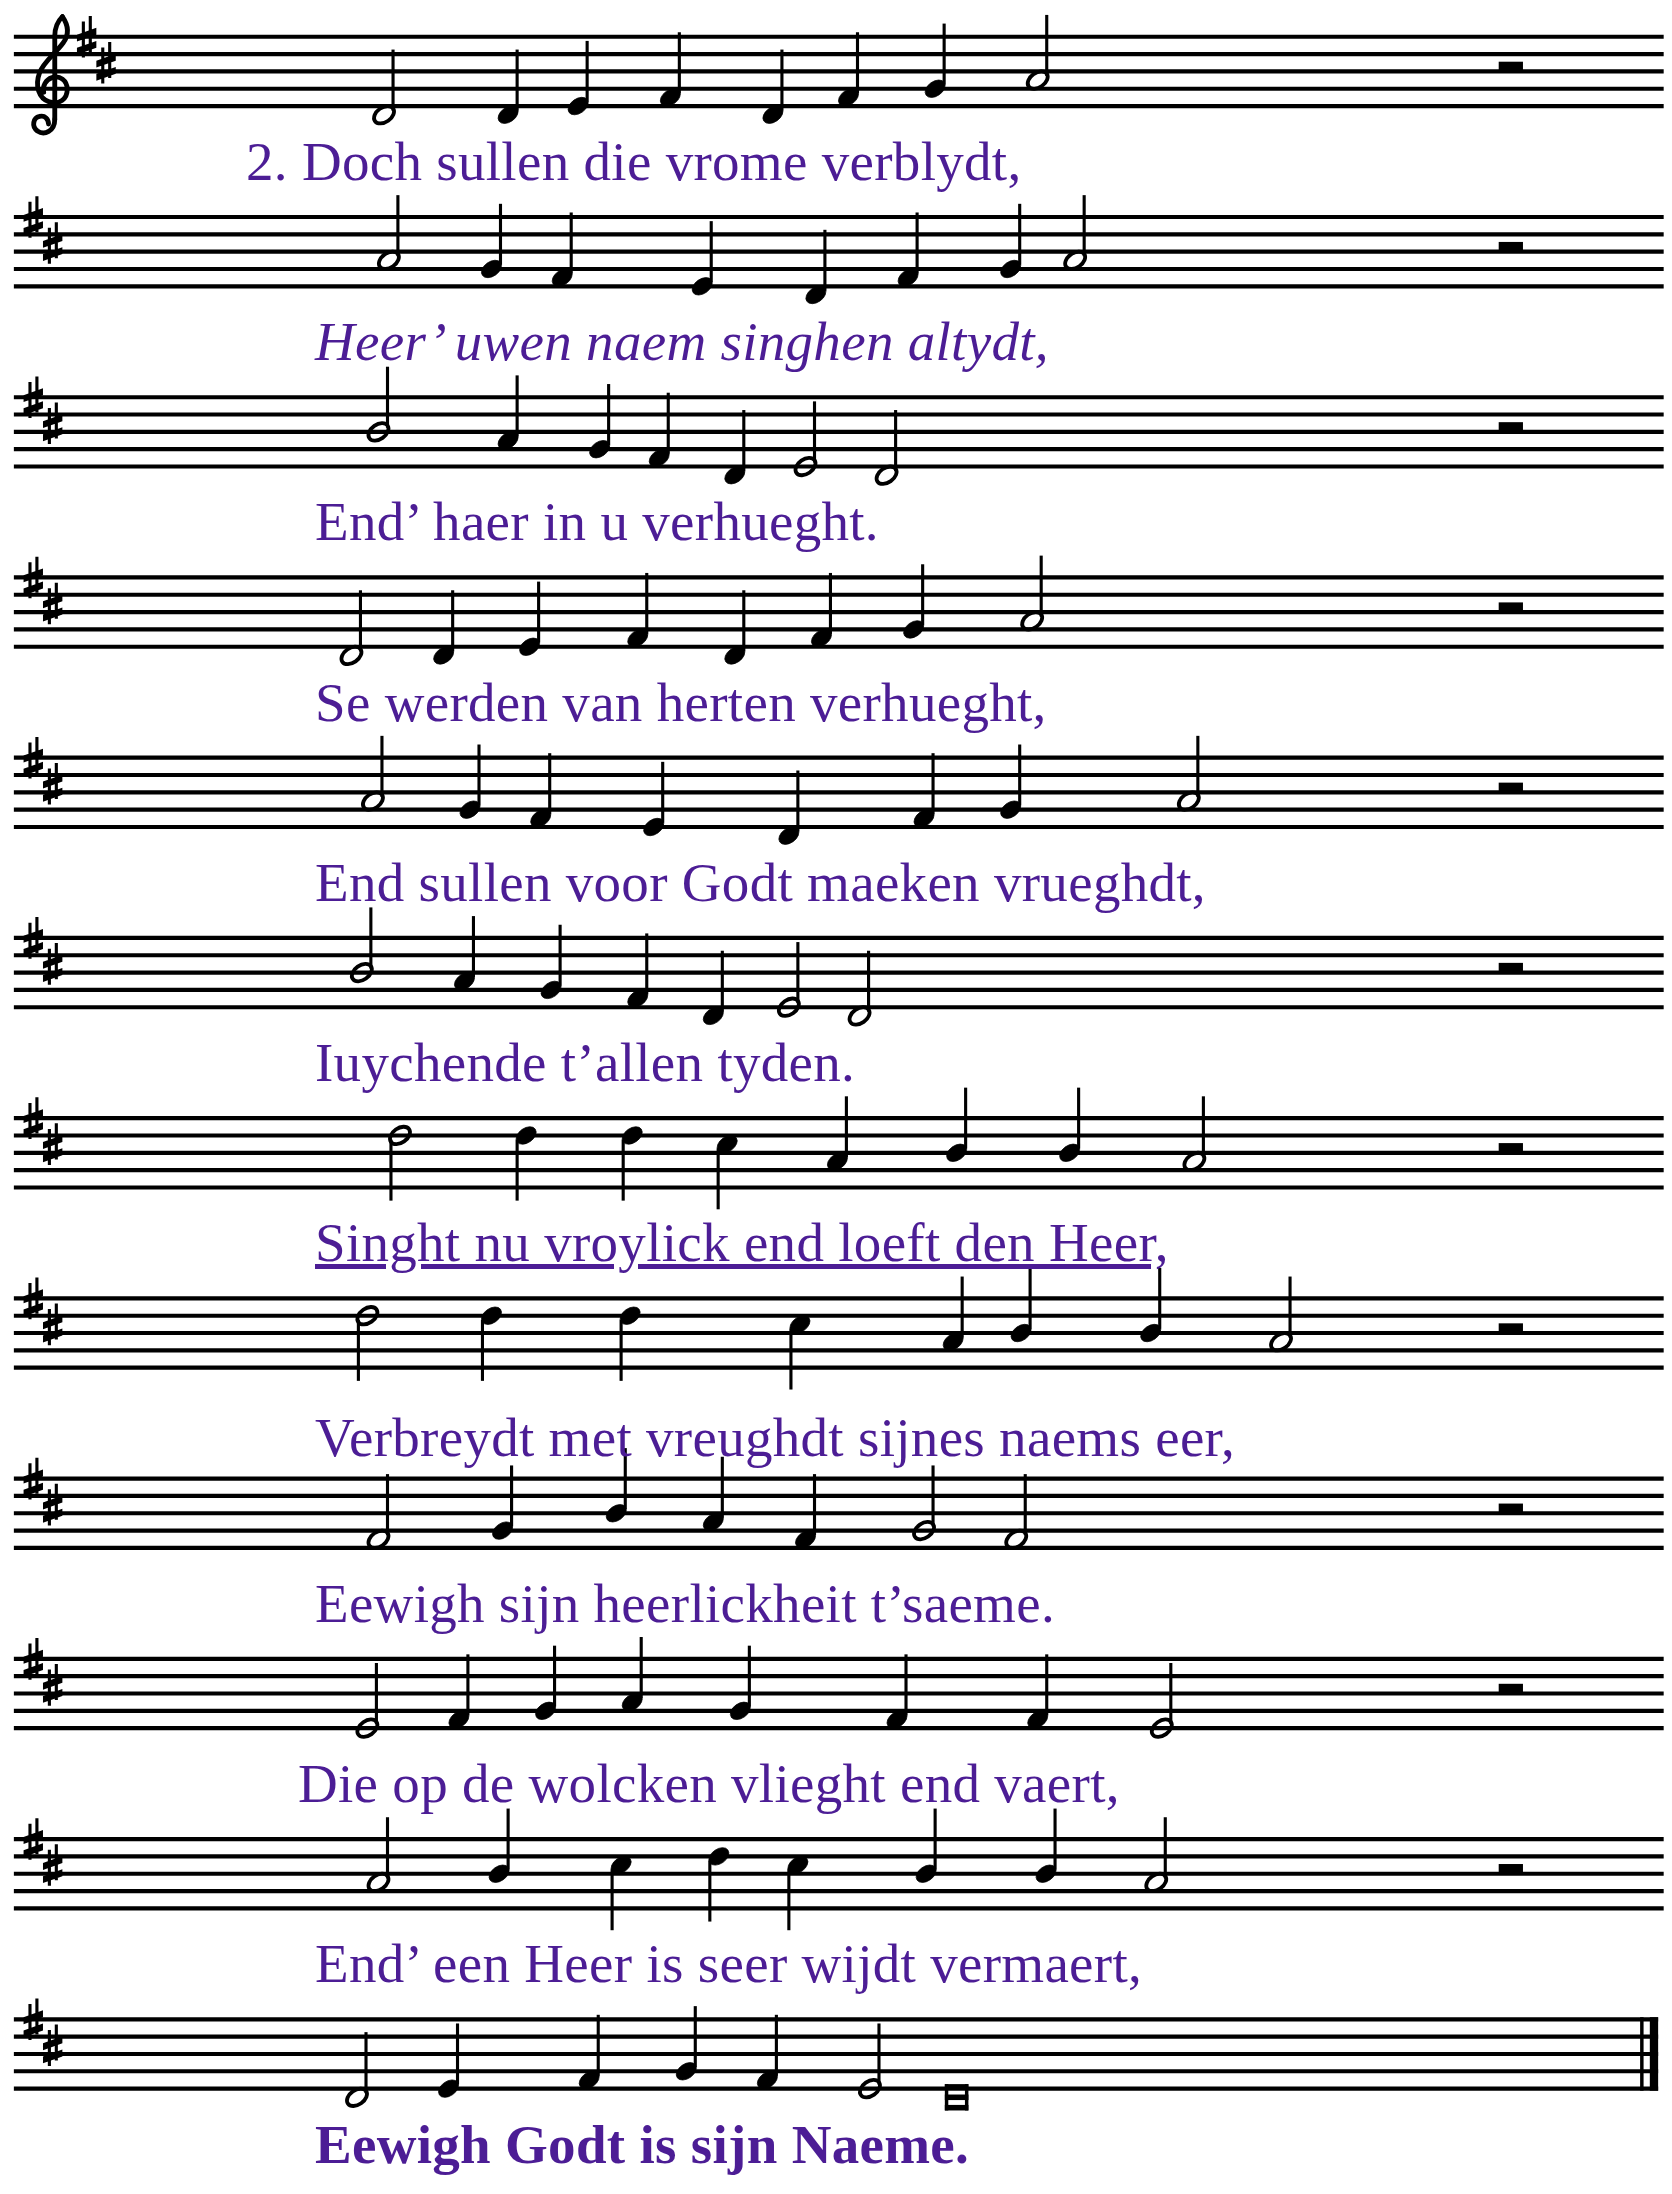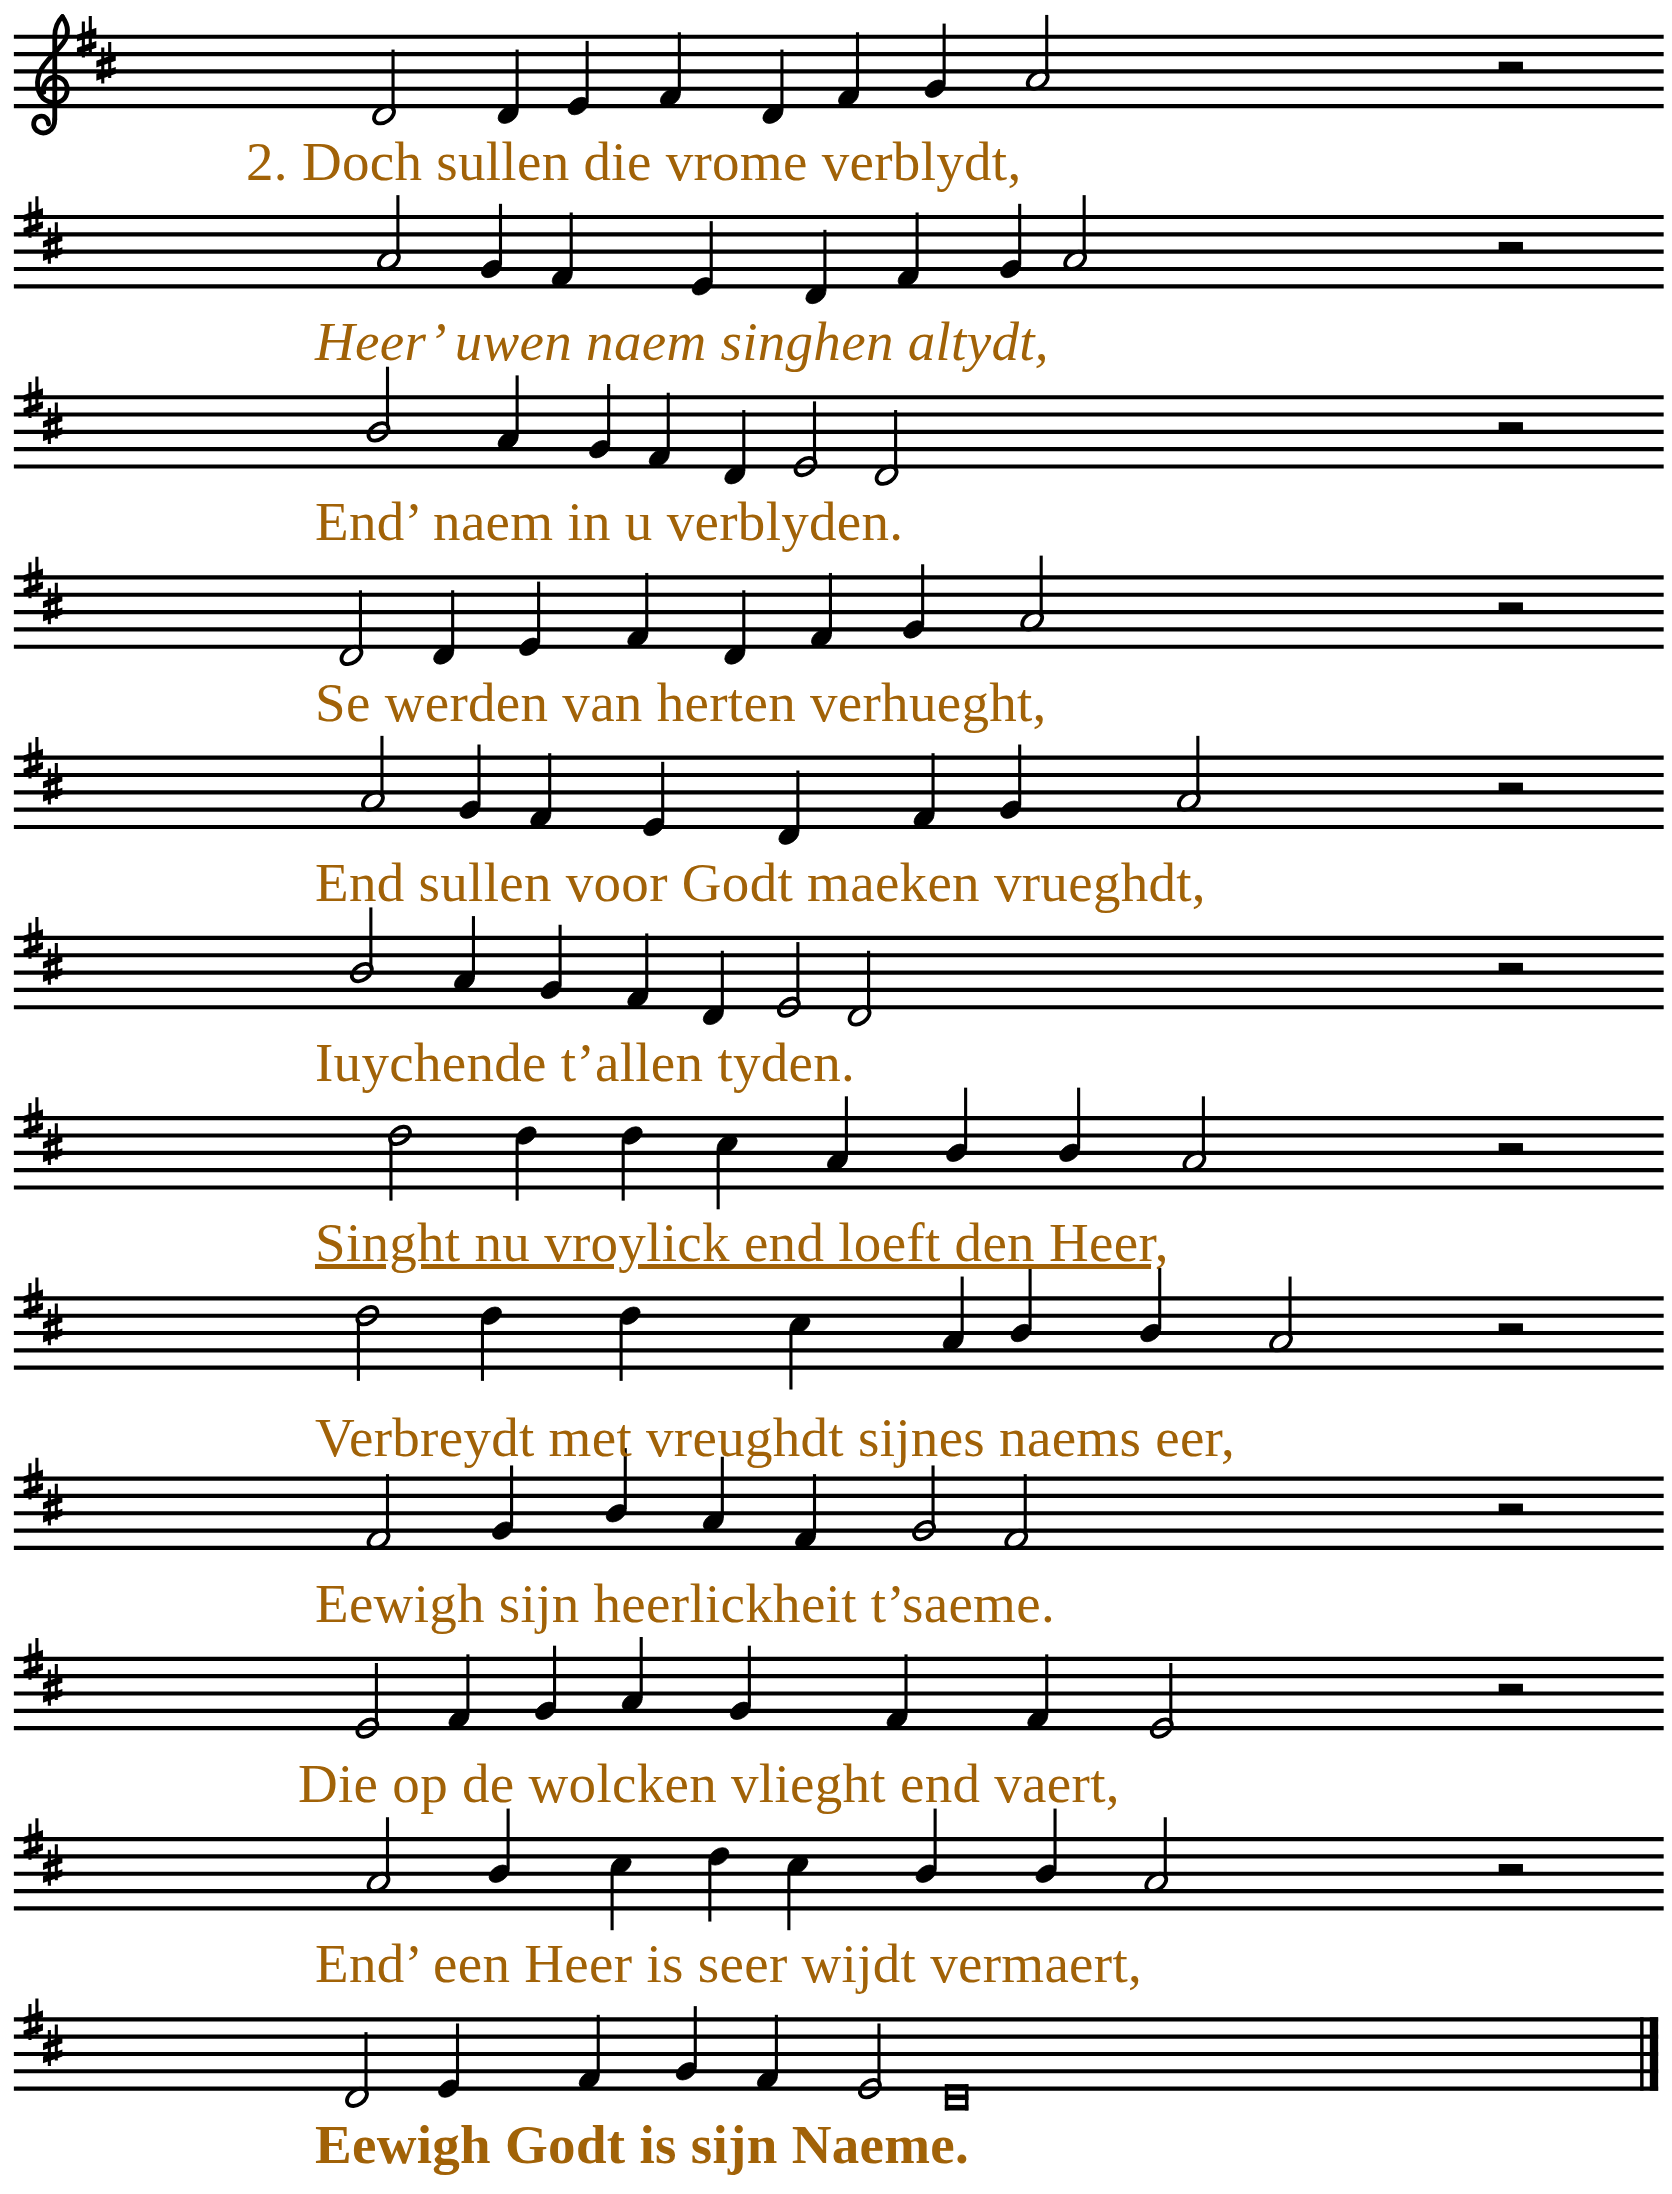--- a/index.html
+++ b/index.html
@@ -1,19 +1,19 @@
 <!DOCTYPE html>
 <html style="font-size:11px"><head>
 <meta charset="utf-8">
 <style>
   html,body{margin:0;padding:0;background:#ffffff;}
   #page{position:relative;width:1672px;height:2194px;background:#ffffff;overflow:hidden;
         font-family:"Liberation Serif", serif;}
   #score-svg{position:absolute;left:0;top:0;}
-  .lyric{position:absolute;font-size:55px;line-height:1;color:#a16207;white-space:nowrap;
+  .lyric{position:absolute;font-size:55px;line-height:1;color:#4c1d95;white-space:nowrap;
          font-family:"Liberation Serif", serif;letter-spacing:0.3px;}
 </style>
 </head>
 <body>
 
 <div id="page">
   <svg id="score-svg" width="1672" height="2194" viewBox="0 0 2412 3165" xmlns="http://www.w3.org/2000/svg">
       <line x1="20" y1="53" x2="2400" y2="53" stroke="#000000" stroke-width="6"></line>
       <line x1="20" y1="78" x2="2400" y2="78" stroke="#000000" stroke-width="6"></line>
       <line x1="20" y1="103" x2="2400" y2="103" stroke="#000000" stroke-width="6"></line>
@@ -372,21 +372,21 @@
       <rect x="1363" y="3021.5" width="34" height="8" fill="#000000"></rect>
       <rect x="1363" y="3036.5" width="34" height="8" fill="#000000"></rect>
       <rect x="1363" y="3006.5" width="5" height="38" fill="#000000"></rect>
       <rect x="1392" y="3006.5" width="5" height="38" fill="#000000"></rect>
       <rect x="2366" y="2910" width="5" height="106" fill="#000000"></rect>
       <rect x="2380" y="2910" width="12" height="106" fill="#000000"></rect>
     </svg>
 
   <div class="lyric" style="left:246px;top:134px;">2. Doch sullen die vrome verblydt,</div>
   <div class="lyric" style="left:315px;top:314px;font-style:italic;">Heer’ uwen naem singhen altydt,</div>
-  <div class="lyric" style="left:315px;top:494px;">End’ naem in u verblyden.</div>
+  <div class="lyric" style="left:315px;top:494px;">End’ haer in u verhueght.</div>
   <div class="lyric" style="left:315px;top:855px;">End sullen voor Godt maeken vrueghdt,</div>
   <div class="lyric" style="left:315px;top:675px;">Se werden van herten verhueght,</div>
   <div class="lyric" style="left:315px;top:1035px;">Iuychende t’allen tyden.</div>
   <div class="lyric" style="left:315px;top:1215px;text-decoration:underline;">Singht nu vroylick end loeft den Heer,</div>
   <div class="lyric" style="left:315px;top:1396px;margin-top:14px;">Verbreydt met vreughdt sijnes naems eer,</div>
   <div class="lyric" style="left:315px;top:1576px;">Eewigh sijn heerlickheit t’saeme.</div>
   <div class="lyric" style="left:298px;top:1756px;">Die op de wolcken vlieght end vaert,</div>
   <div class="lyric" style="left:315px;top:1936px;">End’ een Heer is seer wijdt vermaert,</div>
   <div class="lyric" style="left:315px;top:2117px;font-weight:bold;">Eewigh Godt is sijn Naeme.</div>
 </div>

